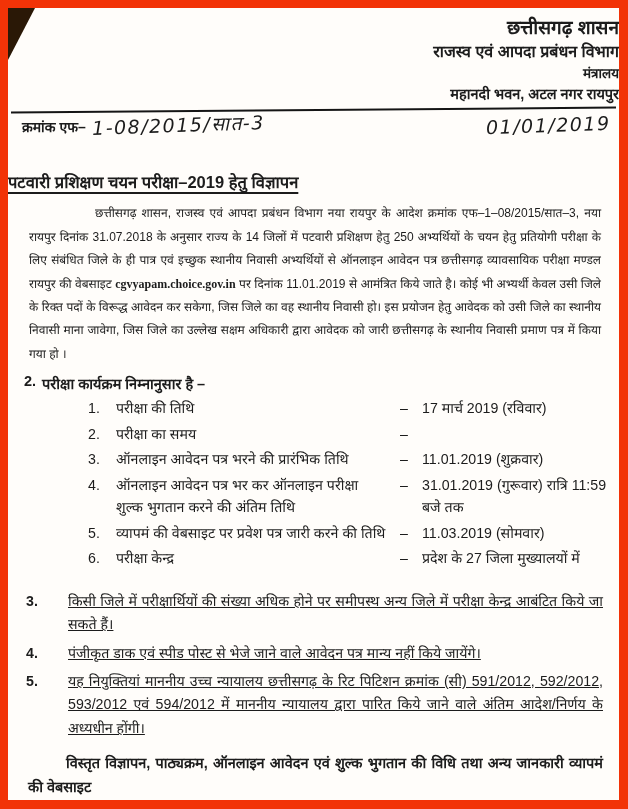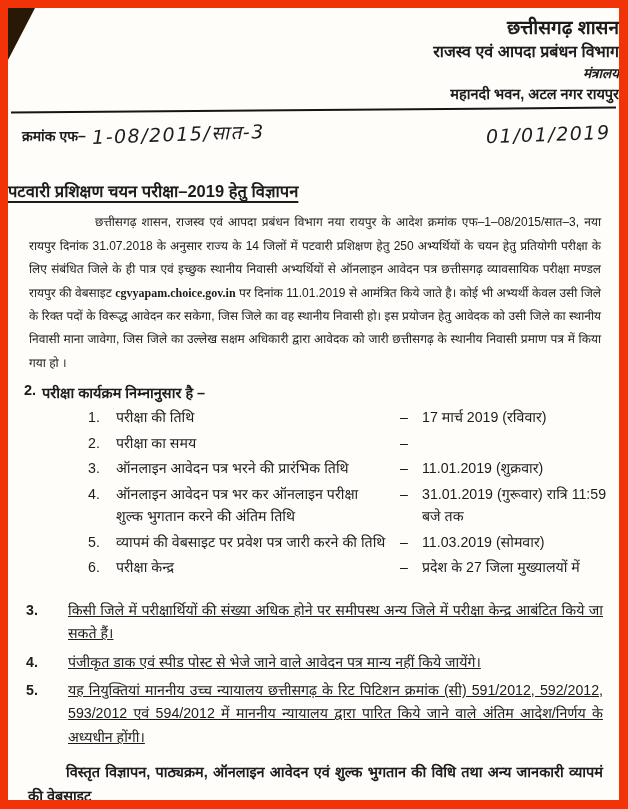--- a/index.html
+++ b/index.html
@@ -18,30 +18,30 @@
   }
   .corner-artifact {
     position:absolute; top:0; left:0;
     width:0; height:0;
     border-top:52px solid #2a1806;
     border-right:27px solid transparent;
   }
   .hdr { text-align:right; padding-top:9px; line-height:1.15; }
   .hdr-l1 { font-size:19px; font-weight:bold; }
   .hdr-l2 { font-size:16px; font-weight:bold; margin-top:4px; }
-  .hdr-l3 { font-size:13.5px; font-weight:bold; margin-top:5px;font-style:italic; }
+  .hdr-l3 { font-size:13.5px; font-weight:bold; margin-top:5px; }
   .hdr-l4 { font-size:14.5px; font-weight:bold; margin-top:4px;padding-left:40px; }
   .rule {
     border-top:2px solid #151515;
     margin:7px 3px 0 3px;
     transform:rotate(-0.45deg);
   }
   .ref-row {
     display:flex; justify-content:space-between; align-items:baseline;
-    padding:10px 8px 0 14px; height:30px;
+    padding:1px 8px 0 14px; height:30px;
   }
   .ref-left, .ref-right { display:flex; align-items:baseline; }
   .ref-label { font-size:14px; font-weight:bold; white-space:nowrap; }
   .handwritten {
     font-family:"DejaVu Sans",sans-serif;
     font-style:italic; font-weight:normal;
     font-size:19px; letter-spacing:1.5px;
     display:inline-block; transform:rotate(-2deg);
     margin-left:6px; white-space:nowrap;
   }

